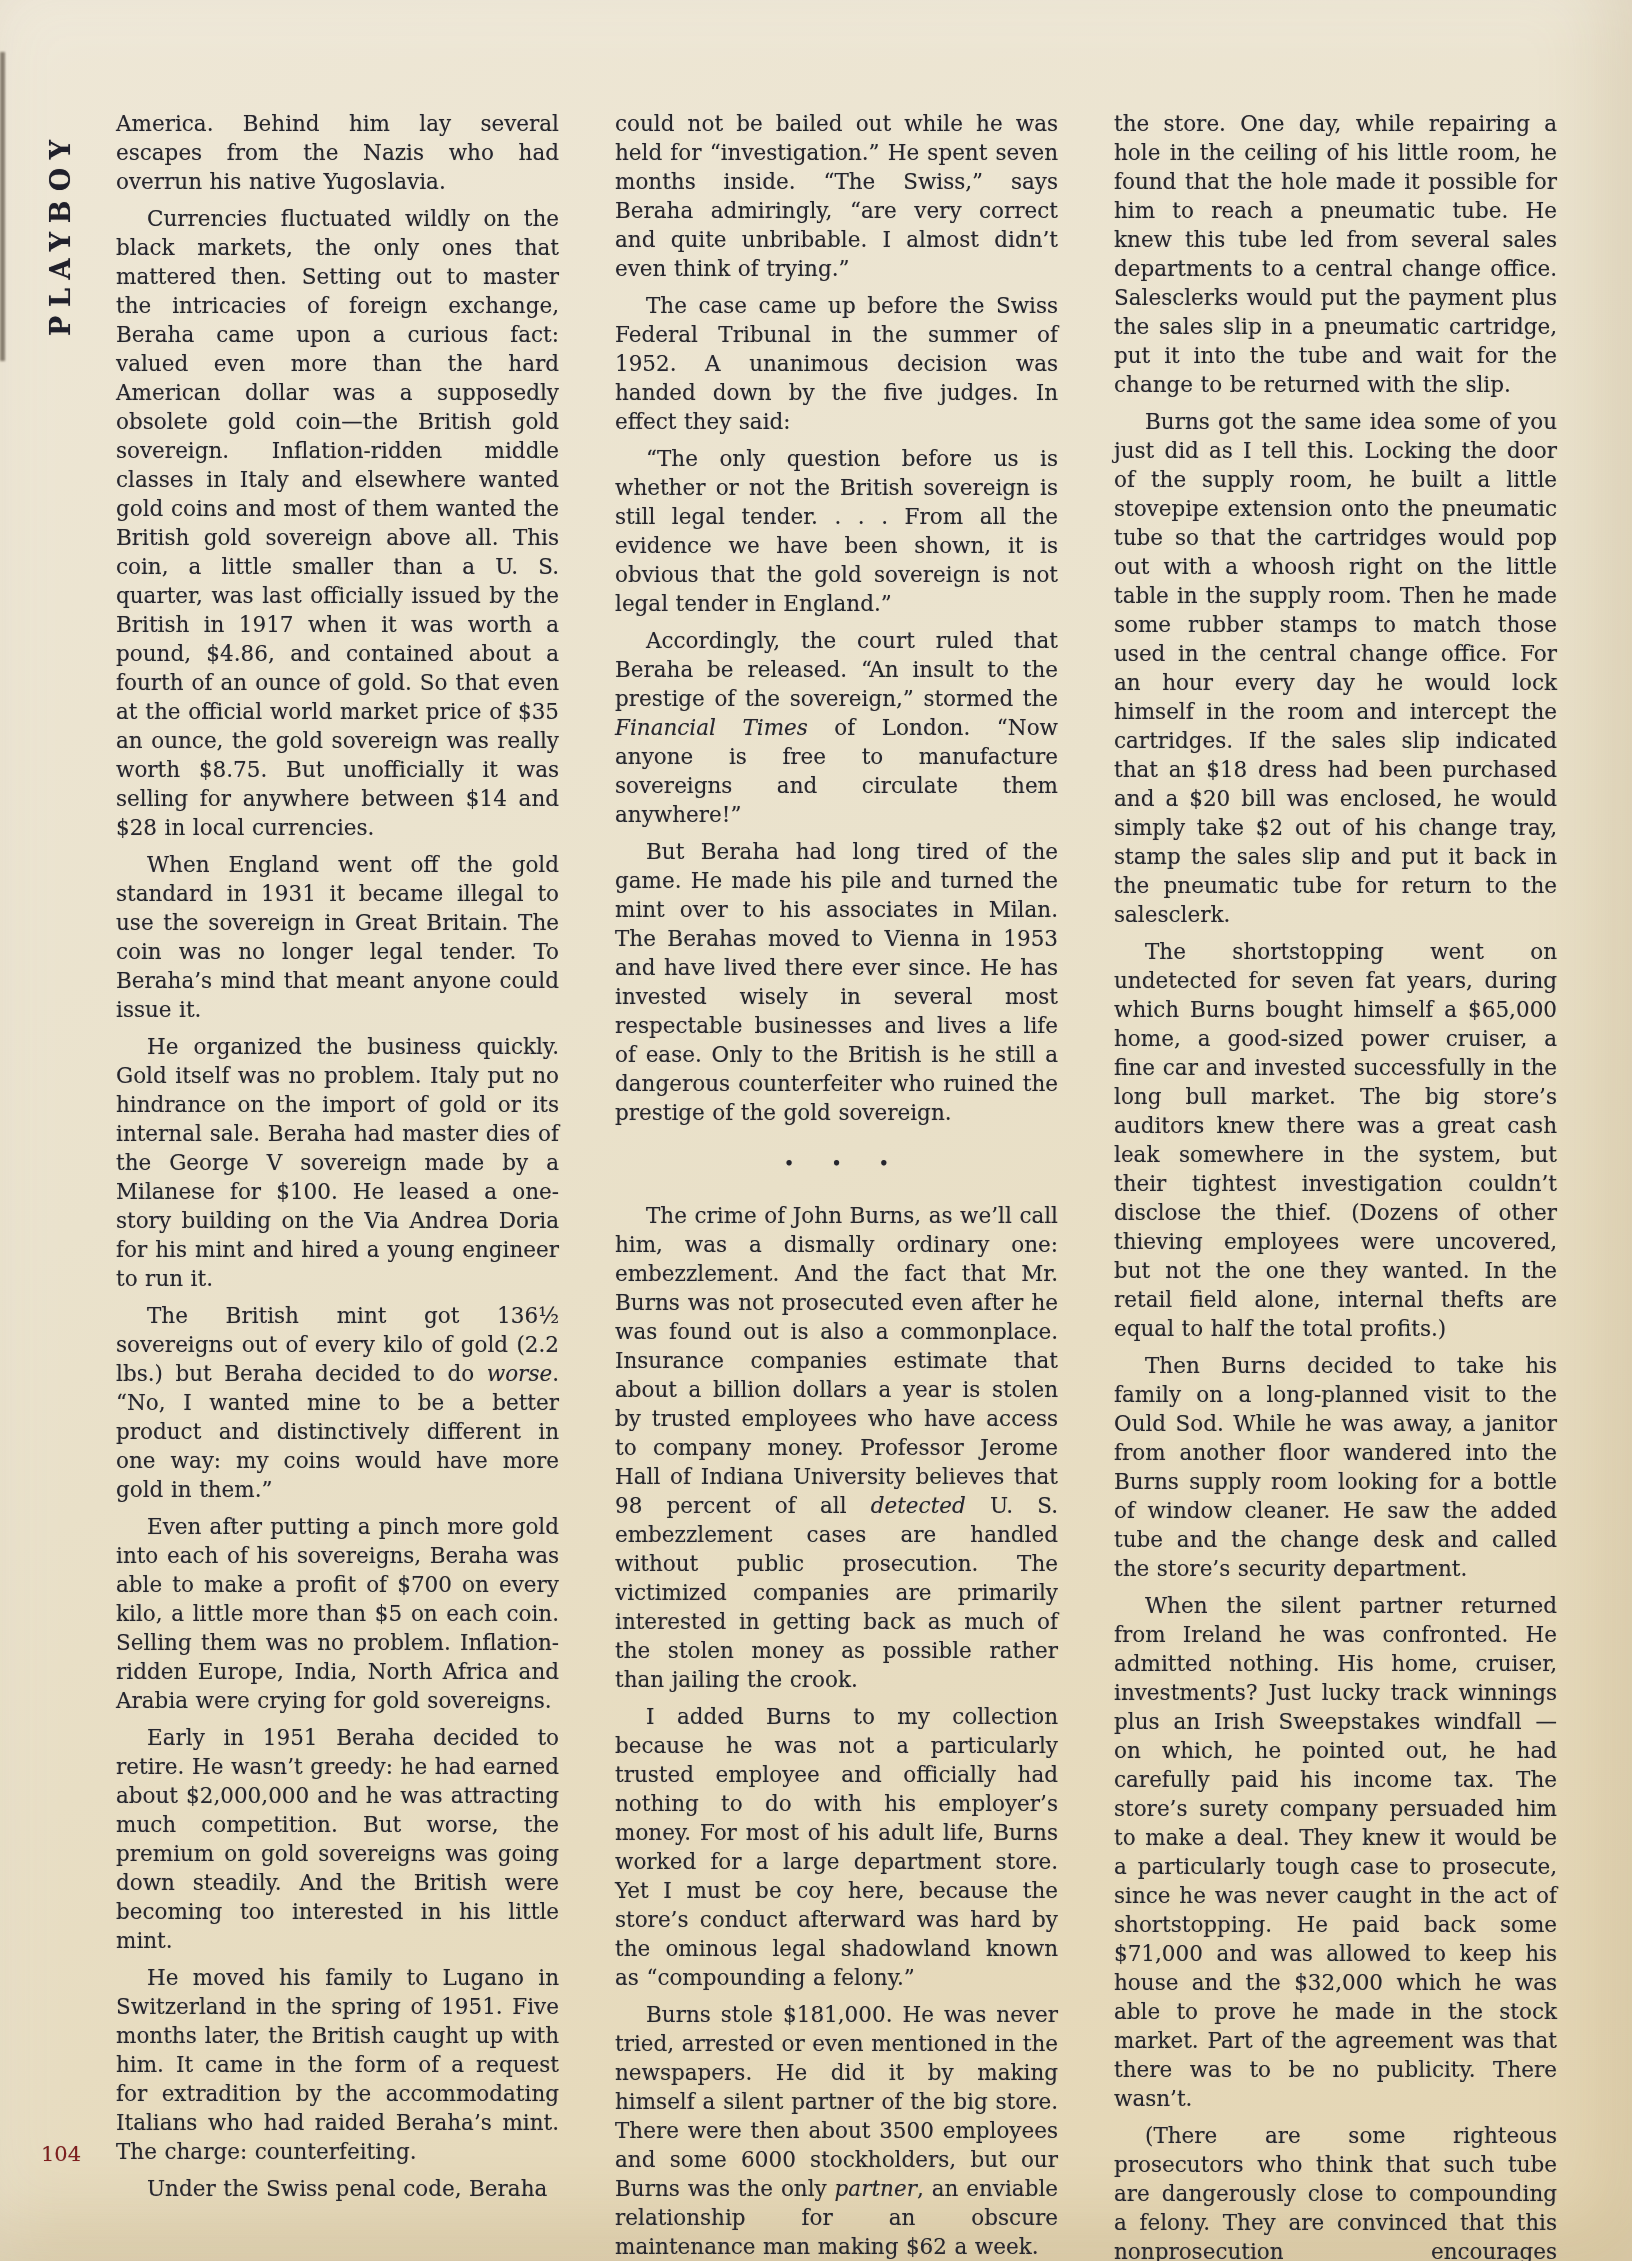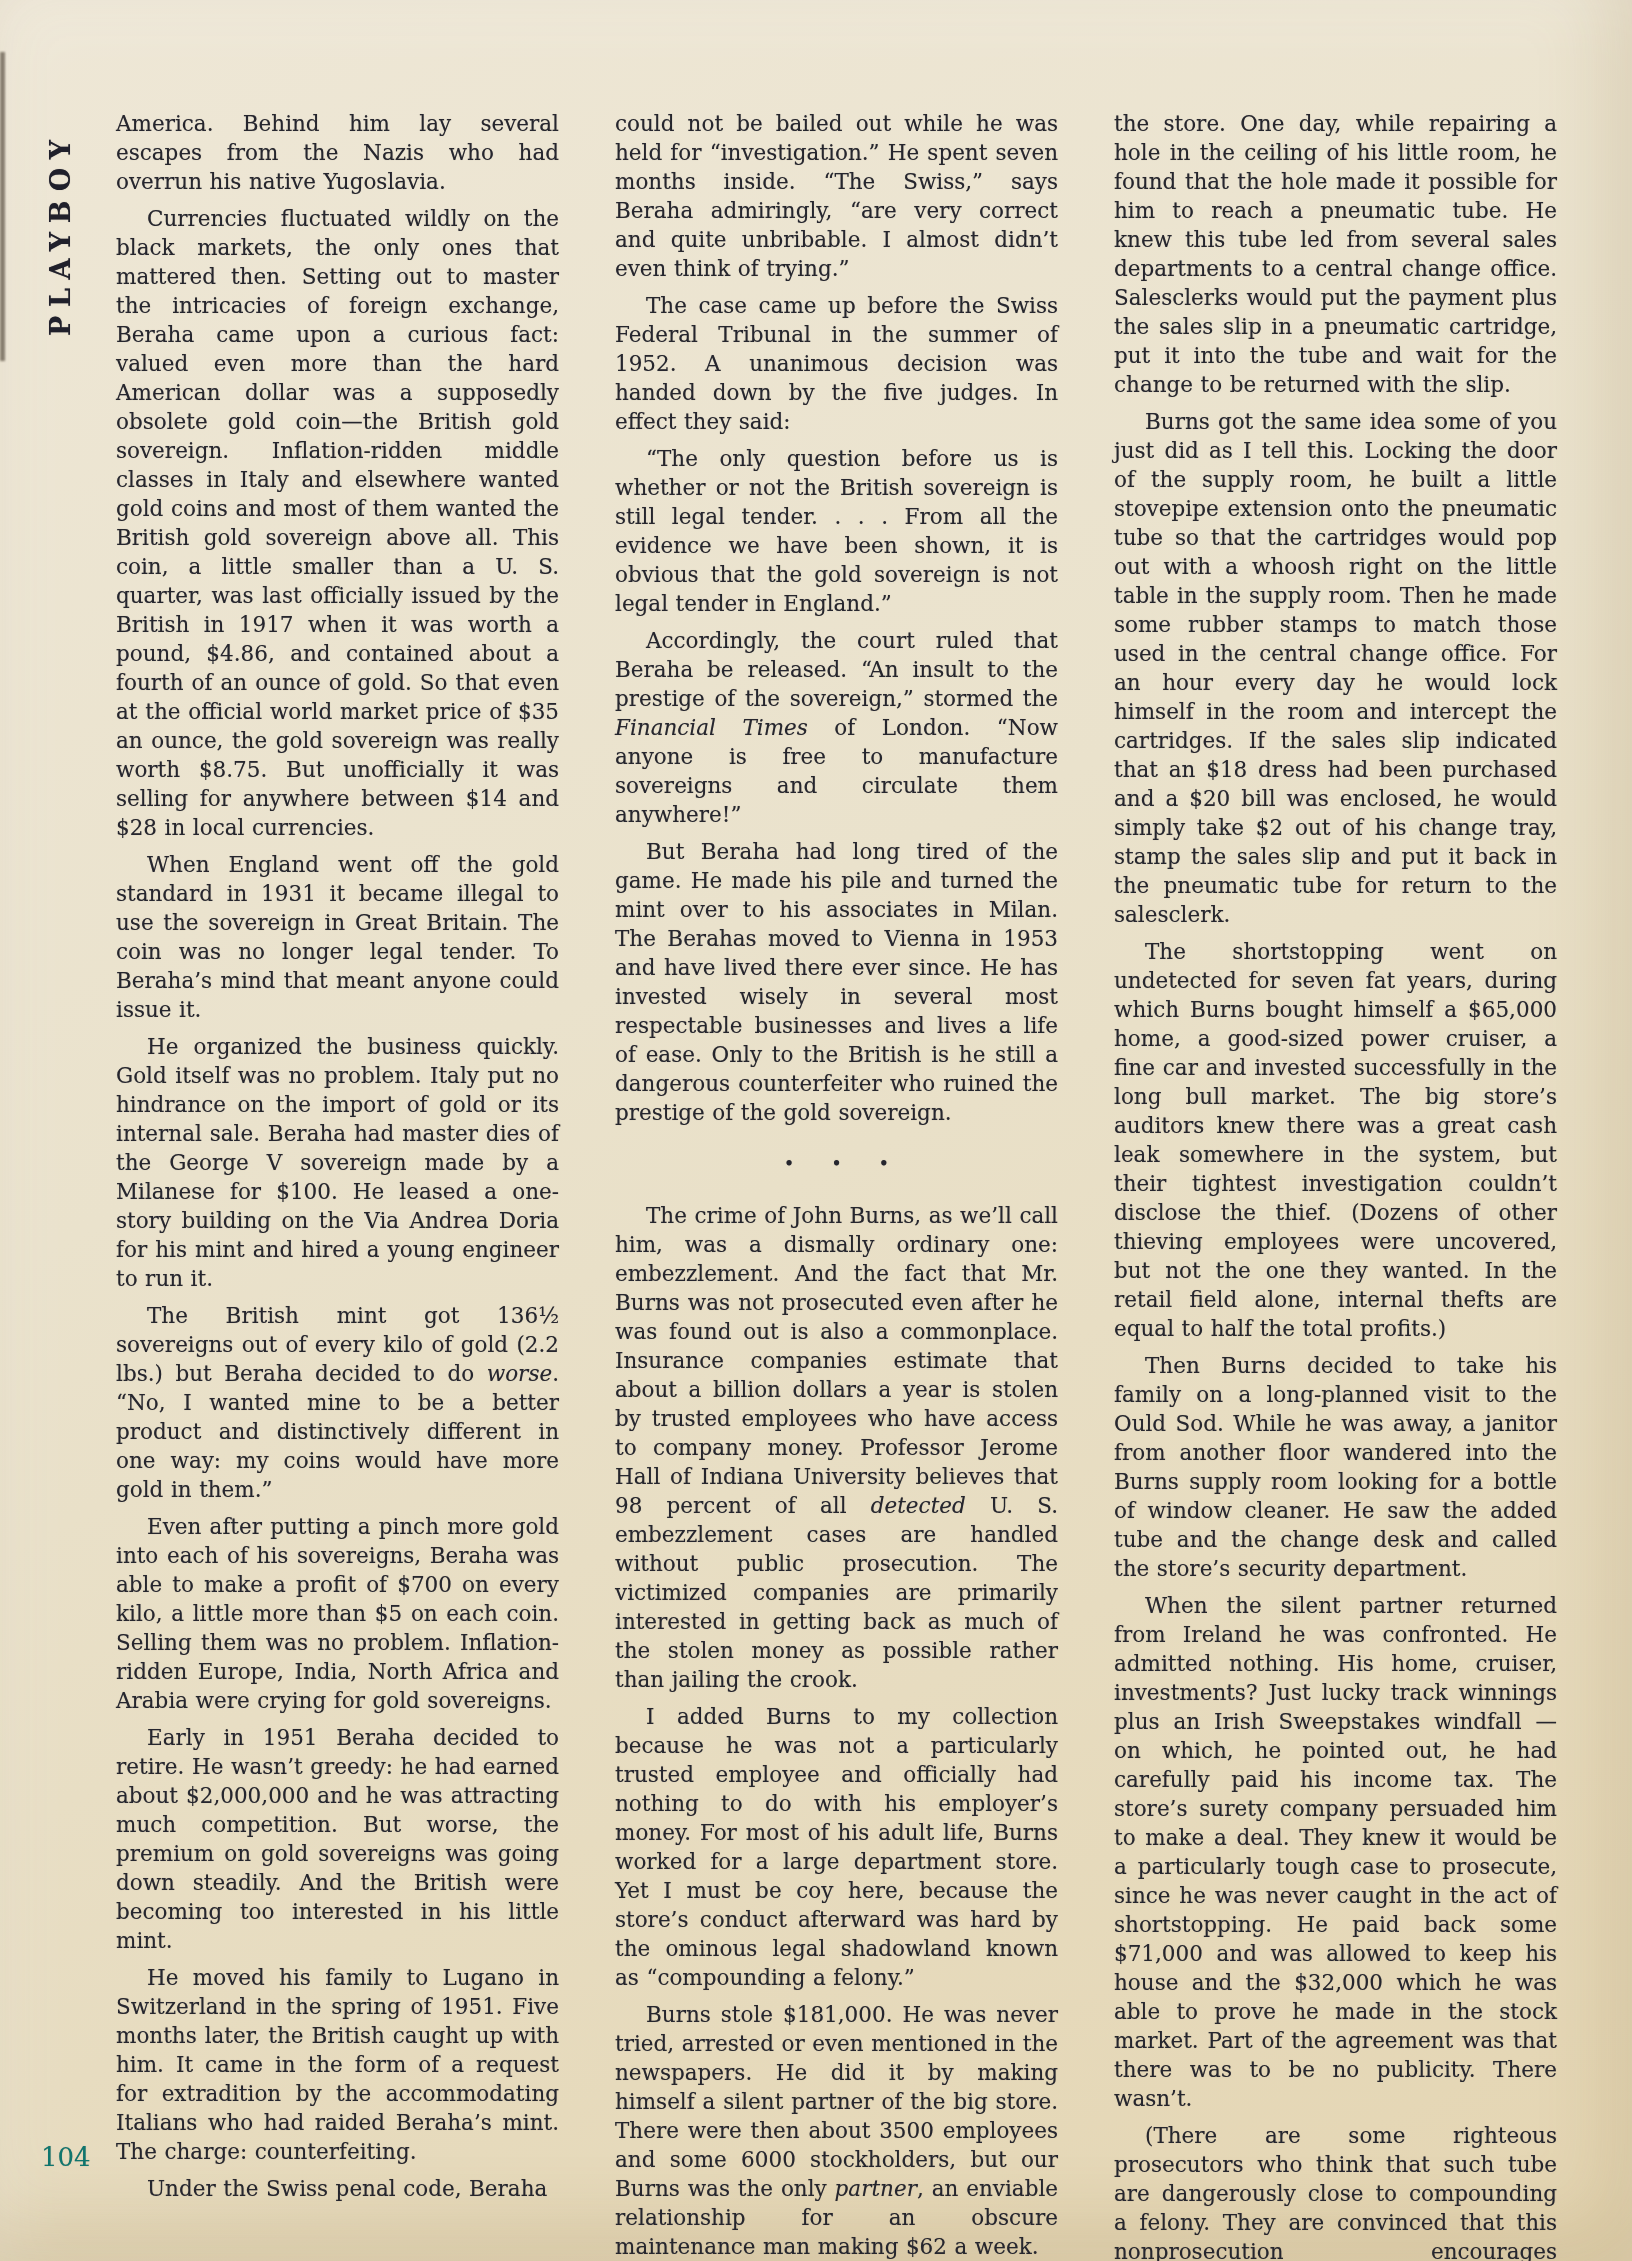--- a/index.html
+++ b/index.html
@@ -68,22 +68,22 @@
     text-align: center;
     font-size: 18px;
     line-height: 58px;
     word-spacing: 31px;
     letter-spacing: 0;
   }
   .page-number {
     position: absolute;
     left: 41px;
     top: 2142px;
-    font-size: 26px;
-    color: #0f766e;
+    font-size: 21px;
+    color: #7f1d1d;
     text-shadow: 0 0 0.7px rgba(38,38,46,0.38);
   }
 </style>
 </head>
 <body>
 
 <div class="page-shade"></div>
 <div class="scan-edge"></div>
 
 <div class="masthead">PLAYBOY</div>

